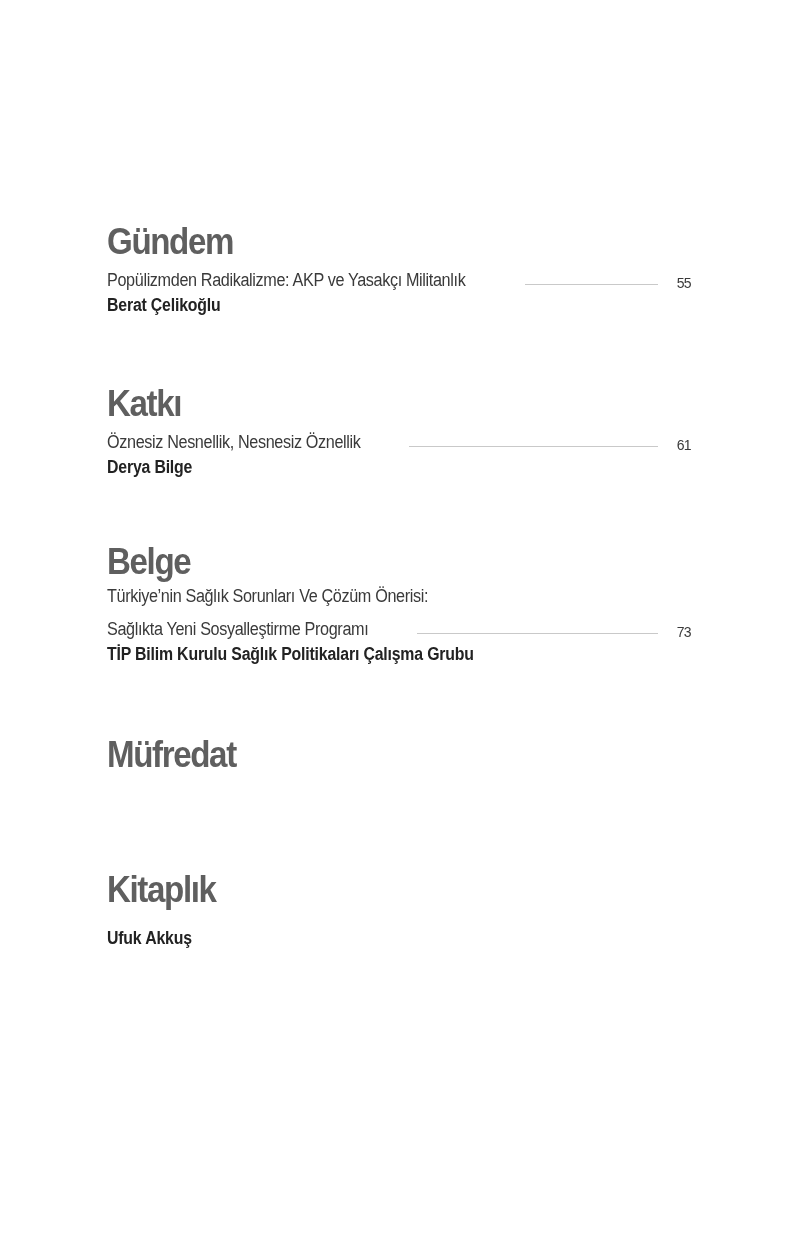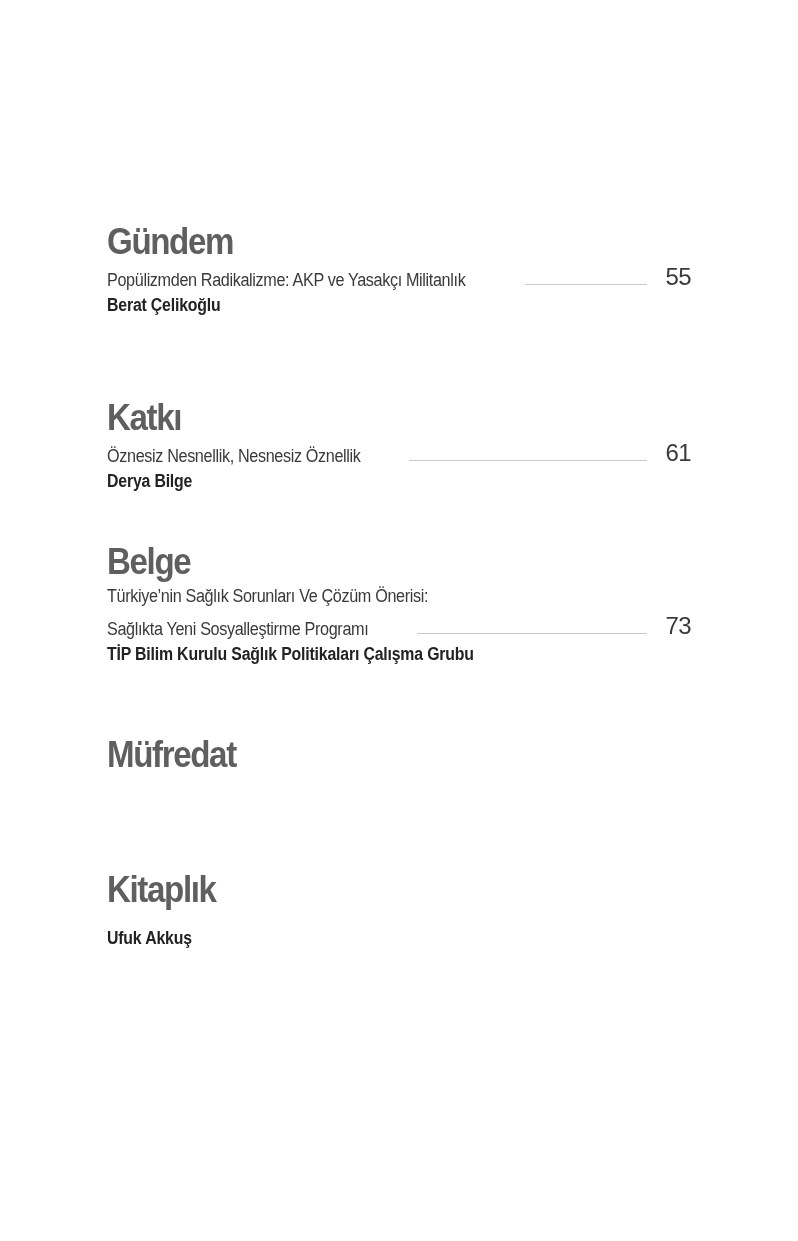--- a/index.html
+++ b/index.html
@@ -7,42 +7,42 @@
          font-family: "Liberation Sans Narrow", "Liberation Sans", sans-serif; color: #333; }
   .section { position: absolute; left: 107px; width: 584px; }
   .heading { font-family: "Liberation Sans", sans-serif; font-weight: bold; color: #5f5f5f;
              font-size: 36px; letter-spacing: -1.5px; line-height: 40px; margin: 0;
              transform: scaleX(0.92); transform-origin: left center; }
   .entry-line { display: flex; align-items: flex-end; height: 29px; font-size: 18px;
                 color: #3a3a3a; white-space: nowrap; gap: 16px; }
   .entry-line .title { font-weight: 300; letter-spacing: -0.4px;
                        transform: scaleX(0.9); transform-origin: left bottom; display: inline-block; }
   .leader { flex: 1; border-bottom: 1px solid #c9c9c9; margin: 0 3px 6px 4px; height: 0; }
-  .page { font-size: 24px; color: #3a3a3a; letter-spacing: -0.6px; }
+  .page { font-size: 14px; color: #3a3a3a; letter-spacing: -0.6px; }
   .author { font-size: 18px; font-weight: bold; color: #222; height: 29px; line-height: 29px;
             transform: scaleX(0.88); transform-origin: left center; letter-spacing: -0.2px; }
   .sub { font-weight: bold; color: #222; margin-left: 10px; letter-spacing: -0.6px; }
   .plain { font-size: 18px; color: #3a3a3a; height: 29px; line-height: 29px; font-weight: 300;
            transform: scaleX(0.9); transform-origin: left center; letter-spacing: -0.4px; white-space: nowrap; }
   .titlewrap { display: inline-flex; align-items: flex-end; }
 </style>
 </head>
 <body>
 
 <div class="section" style="top:222px;">
   <h2 class="heading">Gündem</h2>
   <div class="entry-line">
     <span class="title">Popülizmden Radikalizme: AKP ve Yasakçı Militanlık</span>
     <span class="leader"></span>
     <span class="page">55</span>
   </div>
   <div class="author">Berat Çelikoğlu</div>
 </div>
 
-<div class="section" style="top:398px;">
+<div class="section" style="top:384px;">
   <h2 class="heading">Katkı</h2>
   <div class="entry-line">
     <span class="title">Öznesiz Nesnellik, Nesnesiz Öznellik</span>
     <span class="leader"></span>
     <span class="page">61</span>
   </div>
   <div class="author">Derya Bilge</div>
 </div>
 
 <div class="section" style="top:542px;">

